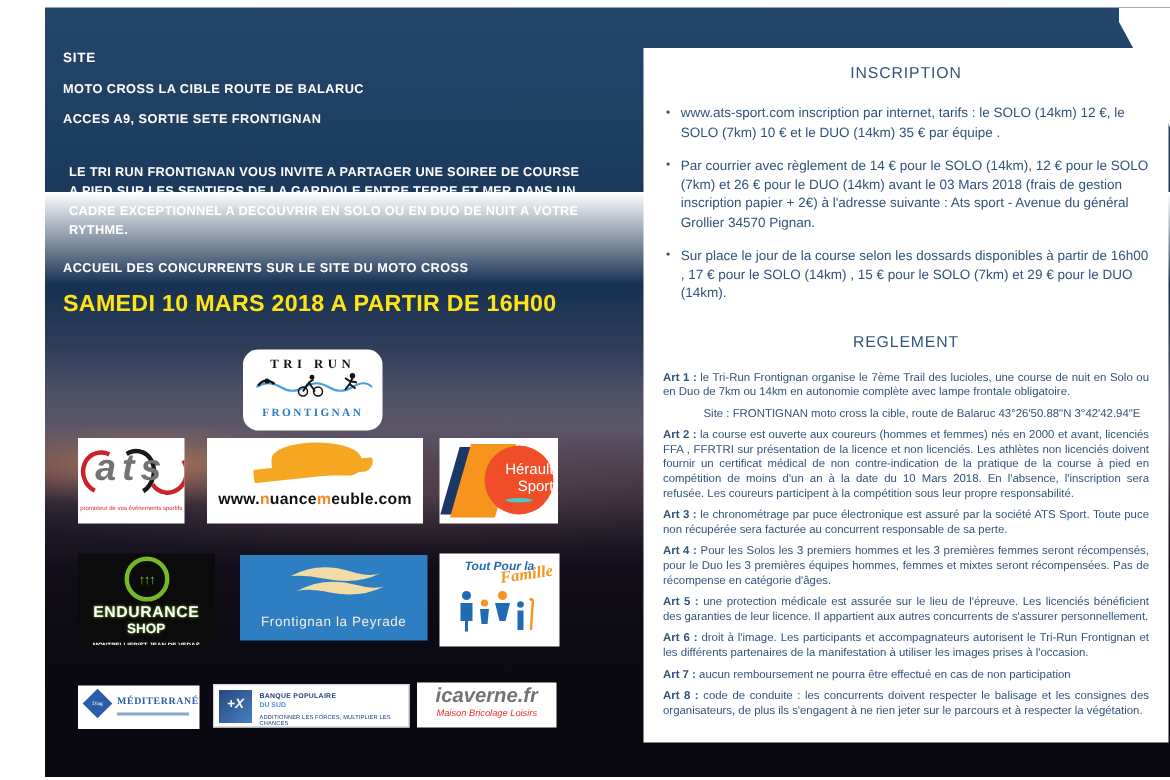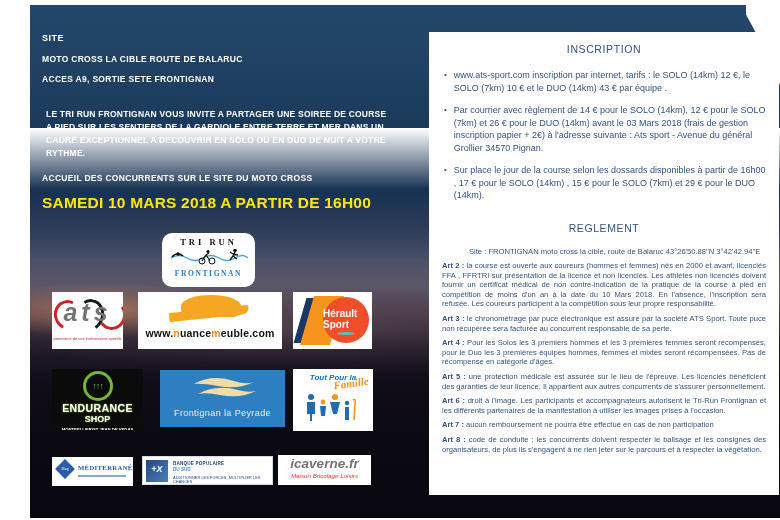--- a/index.html
+++ b/index.html
@@ -55,21 +55,21 @@
   .nuance{left:108px;top:287px;width:144px;height:57px;text-align:center;}
   .sofa{position:relative;width:86px;height:28px;margin:3px auto 0;}
   .sofa-back{position:absolute;left:14px;top:0;width:60px;height:22px;background:#f6a722;border-radius:50% 50% 8px 8px;}
   .sofa-seat{position:absolute;left:2px;top:14px;width:80px;height:9px;background:#f6a722;border-radius:6px 10px 40px 6px;transform:rotate(-6deg);}
   .nuance-url{font-size:10.5px;font-weight:bold;color:#111;letter-spacing:.2px;margin-top:4px;}
   .nuance-url .orange{color:#f6861f;}
   
   .herault{left:263px;top:287px;width:79px;height:57px;}
   .her-navy{position:absolute;left:7px;top:6px;width:14px;height:45px;background:#1b3764;transform:skewX(-16deg);}
   .her-orange{position:absolute;left:14px;top:4px;width:30px;height:49px;background:#f7941d;transform:skewX(-16deg);}
-  .her-circle{position:absolute;right:3px;top:5px;width:46px;height:46px;border-radius:50%;background:#f04e29;color:#fff;text-align:left;font-weight:bold;font-size:10px;line-height:11px;padding-top:11px;box-sizing:border-box;}
+  .her-circle{position:absolute;right:3px;top:5px;width:46px;height:46px;border-radius:50%;background:#f04e29;color:#fff;text-align:right;font-weight:normal;font-size:10px;line-height:11px;padding-top:11px;box-sizing:border-box;}
   .her-wave{display:block;width:18px;height:3px;margin:2px auto 0;border-radius:50%;background:#4bc8c8;}
   
   .endurance{left:22px;top:364px;width:91px;height:61px;background:#0b0b0b;text-align:center;color:#fff;}
   .end-circle{width:24px;height:24px;border:3px solid #76b82a;border-radius:50%;margin:2px auto 0;font-size:9px;line-height:24px;color:#76b82a;font-weight:bold;letter-spacing:-1px;}
   .end-line1{font-size:10.5px;font-weight:bold;letter-spacing:.4px;color:#fff;text-shadow:0 0 2px #76b82a;margin-top:1px;}
   .end-line2{font-size:9px;font-weight:bold;color:#fff;text-shadow:0 0 2px #76b82a;}
   .end-line3{font-size:4.2px;font-weight:bold;color:#fff;margin-top:3px;}
   
   .peyrade{left:130px;top:365px;width:125px;height:57px;background:#2e7ec2;text-align:center;}
   .peyrade svg{margin-top:6px;}
@@ -213,33 +213,34 @@
   <div class="tile icaverne">
     <div class="ica-name">icaverne.fr</div>
     <div class="ica-tag">Maison Bricolage Loisirs</div>
   </div>
 
   <div class="panel">
     <div class="panel-title">INSCRIPTION</div>
 
     <div class="bullet">
       <span class="dot">•</span>
-      <span>www.ats-sport.com  inscription par internet, tarifs : le SOLO (14km) 12 €, le SOLO (7km) 10 € et le DUO (14km) 43 € par équipe .</span>
+      <span>www.ats-sport.com  inscription par internet, tarifs : le SOLO (14km) 12 €, le SOLO (7km) 10 € et le DUO (14km) 35 € par équipe .</span>
     </div>
     <div class="bullet">
       <span class="dot">•</span>
       <span>Par courrier avec règlement de 14 € pour le SOLO (14km), 12 € pour le SOLO (7km) et 26 € pour le DUO (14km) avant le 03 Mars 2018 (frais de gestion inscription papier + 2€) à l'adresse suivante :  Ats sport - Avenue du général Grollier 34570 Pignan.</span>
     </div>
     <div class="bullet">
       <span class="dot">•</span>
       <span>Sur place le jour de la course selon les dossards disponibles à partir de 16h00 , 17 € pour le SOLO (14km) , 15 € pour le SOLO (7km) et 29 € pour le DUO (14km).</span>
     </div>
 
     <div class="panel-title rg">REGLEMENT</div>
 
+    <p class="article"><b>Art 1 :</b> <span>le Tri-Run Frontignan organise le 7ème Trail des lucioles, une course de nuit en Solo ou en Duo de 7km ou 14km en autonomie complète avec lampe frontale obligatoire.</span></p>
     <p class="article site-row"><b>Site :</b> <span>FRONTIGNAN moto cross la cible, route de Balaruc 43°26'50.88"N  3°42'42.94"E</span></p>
     <p class="article"><b>Art 2 :</b> <span>la course est ouverte aux coureurs (hommes et femmes) nés en 2000 et avant, licenciés FFA , FFRTRI  sur présentation de la licence et non licenciés. Les athlètes non licenciés doivent fournir un certificat médical de non contre-indication de la pratique de la course à pied en compétition de moins d'un an à la date du 10 Mars 2018. En l'absence, l'inscription sera refusée. Les coureurs participent à la compétition sous leur propre responsabilité.</span></p>
     <p class="article"><b>Art 3 :</b> <span>le chronométrage par puce électronique est assuré par la société ATS Sport. Toute puce non récupérée sera facturée au concurrent responsable de sa perte.</span></p>
     <p class="article"><b>Art 4 :</b> <span>Pour les Solos les 3 premiers hommes et les 3 premières femmes seront récompensés, pour le Duo les 3 premières équipes hommes, femmes et mixtes seront récompensées. Pas de récompense en catégorie d'âges.</span></p>
     <p class="article"><b>Art 5 :</b> <span>une protection médicale est assurée sur le lieu de l'épreuve. Les licenciés bénéficient des garanties de leur licence. Il appartient aux autres concurrents de s'assurer personnellement.</span></p>
     <p class="article"><b>Art 6 :</b> <span>droit à l'image. Les participants et  accompagnateurs autorisent le Tri-Run Frontignan  et les différents partenaires de la manifestation à utiliser les images prises à l'occasion.</span></p>
     <p class="article"><b>Art 7 :</b> <span>aucun remboursement ne pourra être effectué en cas de non participation</span></p>
     <p class="article"><b>Art 8 :</b> <span>code de conduite : les concurrents doivent respecter le balisage et les consignes des organisateurs, de plus ils s'engagent à ne rien jeter sur le parcours et à respecter la végétation.</span></p>
 
   </div>

